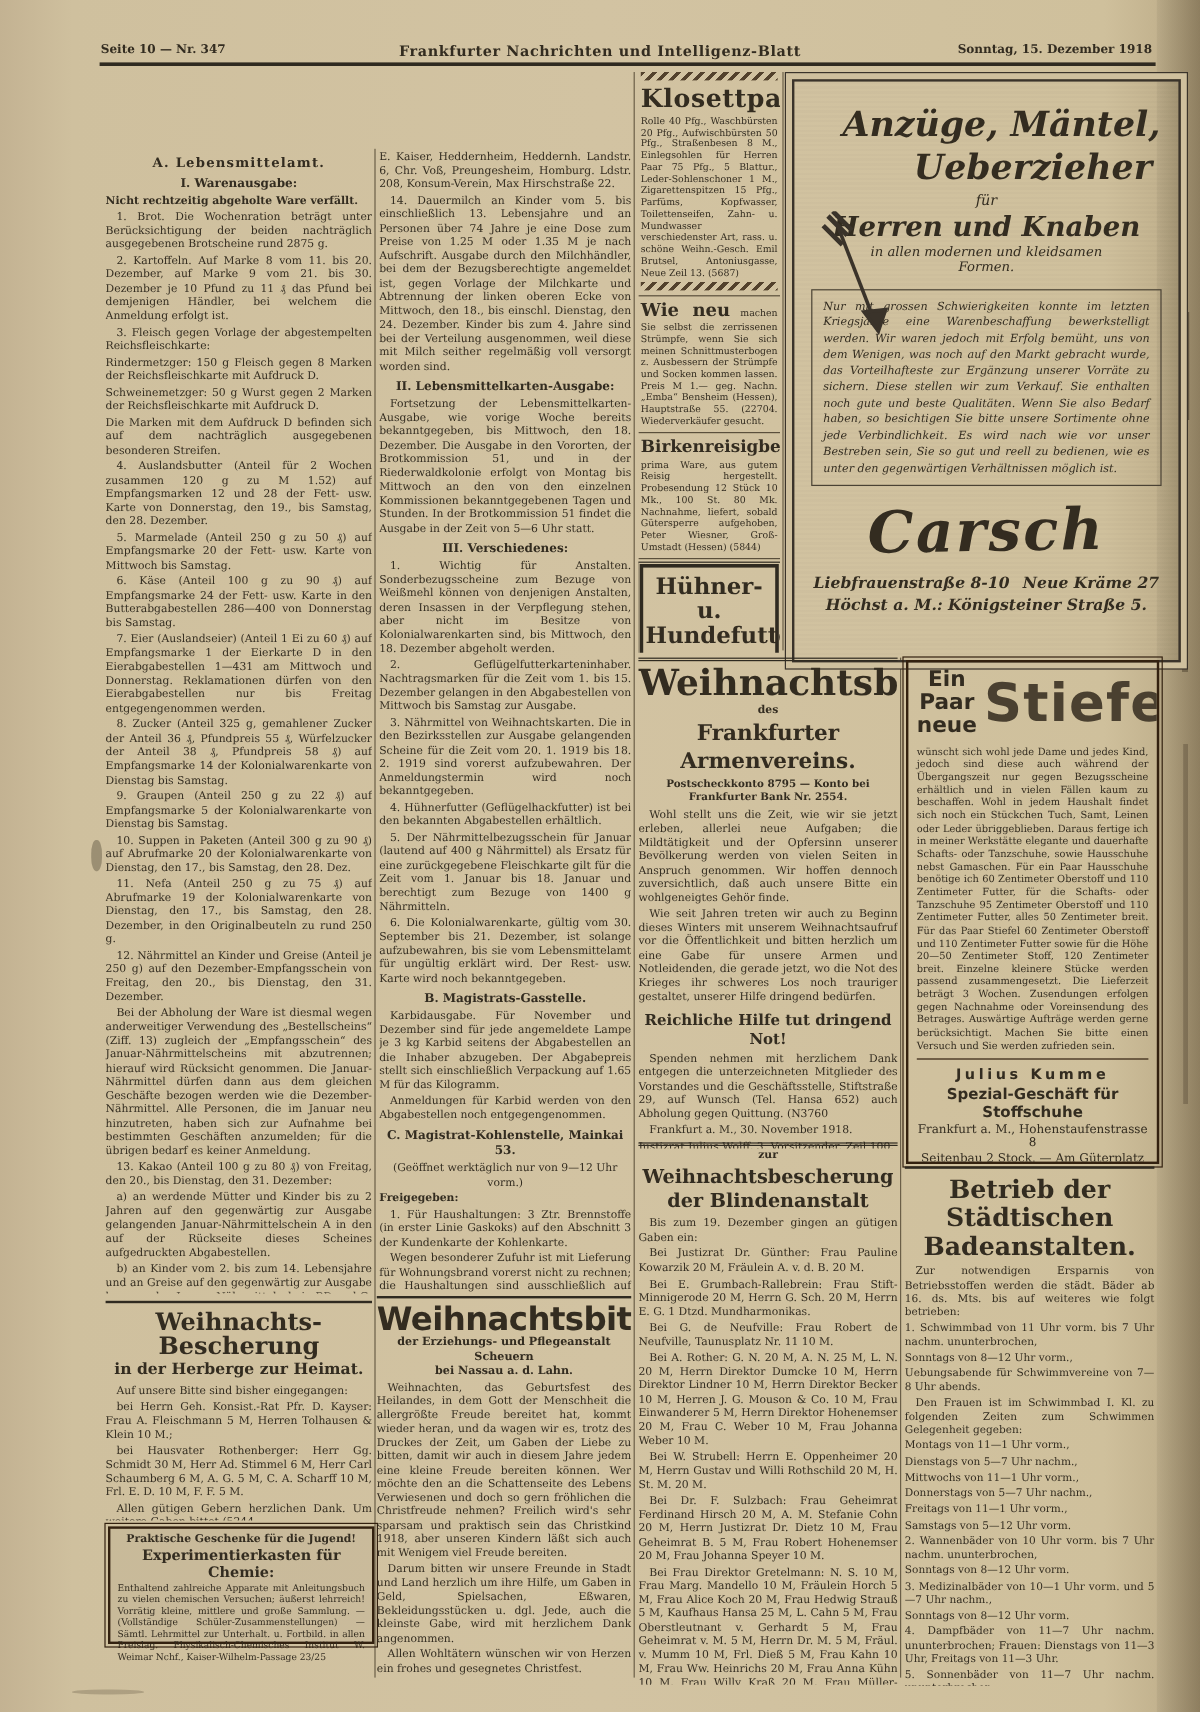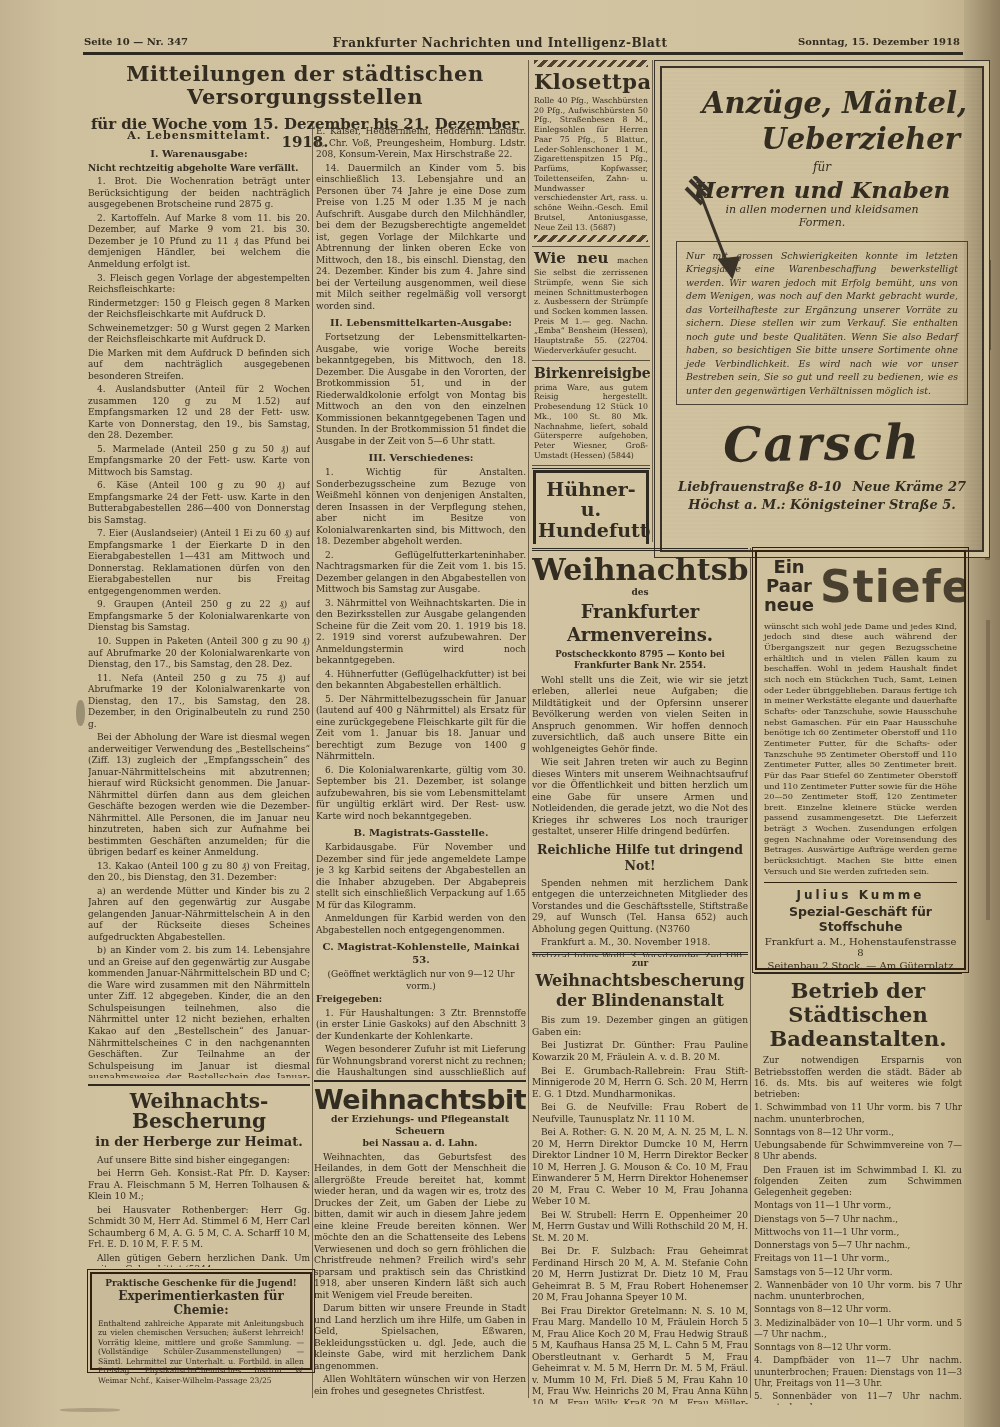--- a/index.html
+++ b/index.html
@@ -102,42 +102,40 @@
   <div class="hdr abs" style="left:84px;width:200px;">Seite 10 — Nr. 347</div>
   <div class="hdr hdr-c abs" style="left:300px;width:400px;">Frankfurter Nachrichten und Intelligenz-Blatt</div>
   <div class="hdr abs" style="left:760px;width:200px;text-align:right;">Sonntag, 15. Dezember 1918</div>
   <div class="hrule" style="left:83px;top:52px;width:880px;"></div>
 
   <div class="vrule" style="left:312px;top:124px;height:1274px;"></div>
   <div class="vrule" style="left:528px;top:60px;height:1338px;"></div>
   <div class="vrule" style="left:652px;top:60px;height:482px;"></div>
   <div class="vrule" style="left:750px;top:548px;height:850px;"></div>
 
-  <div class="abs" style="left:86px;top:62px;width:438px;text-align:center;">
-    <div class="mtitle">Mitteilungen der städtischen Versorgungsstellen</div>
-    <div class="msub">für die Woche vom 15. Dezember bis 21. Dezember 1918.</div>
-  </div>
 
   <div class="col abs" style="left:88px;top:126px;width:222px;height:952px;">
       <div class="tx h1">A. Lebensmittelamt.</div>
       <div class="tx h2">I. Warenausgabe:</div>
       <div class="tx b">Nicht rechtzeitig abgeholte Ware verfällt.</div>
       <div class="tx p">1. Brot. Die Wochenration beträgt unter Berücksichtigung der beiden nachträglich ausgegebenen Brotscheine rund 2875 g.</div>
       <div class="tx p">2. Kartoffeln. Auf Marke 8 vom 11. bis 20. Dezember, auf Marke 9 vom 21. bis 30. Dezember je 10 Pfund zu 11 ₰ das Pfund bei demjenigen Händler, bei welchem die Anmeldung erfolgt ist.</div>
       <div class="tx p">3. Fleisch gegen Vorlage der abgestempelten Reichsfleischkarte:</div>
       <div class="tx pn">Rindermetzger: 150 g Fleisch gegen 8 Marken der Reichsfleischkarte mit Aufdruck D.</div>
       <div class="tx pn">Schweinemetzger: 50 g Wurst gegen 2 Marken der Reichsfleischkarte mit Aufdruck D.</div>
       <div class="tx pn">Die Marken mit dem Aufdruck D befinden sich auf dem nachträglich ausgegebenen besonderen Streifen.</div>
       <div class="tx p">4. Auslandsbutter (Anteil für 2 Wochen zusammen 120 g zu M 1.52) auf Empfangsmarken 12 und 28 der Fett- usw. Karte von Donnerstag, den 19., bis Samstag, den 28. Dezember.</div>
       <div class="tx p">5. Marmelade (Anteil 250 g zu 50 ₰) auf Empfangsmarke 20 der Fett- usw. Karte von Mittwoch bis Samstag.</div>
       <div class="tx p">6. Käse (Anteil 100 g zu 90 ₰) auf Empfangsmarke 24 der Fett- usw. Karte in den Butterabgabestellen 286—400 von Donnerstag bis Samstag.</div>
       <div class="tx p">7. Eier (Auslandseier) (Anteil 1 Ei zu 60 ₰) auf Empfangsmarke 1 der Eierkarte D in den Eierabgabestellen 1—431 am Mittwoch und Donnerstag. Reklamationen dürfen von den Eierabgabestellen nur bis Freitag entgegengenommen werden.</div>
+      <div class="tx p">8. Zucker (Anteil 325 g, gemahlener Zucker der Anteil 36 ₰, Pfundpreis 55 ₰, Würfelzucker der Anteil 38 ₰, Pfundpreis 58 ₰) auf Empfangsmarke 14 der Kolonialwarenkarte von Dienstag bis Samstag.</div>
       <div class="tx p">9. Graupen (Anteil 250 g zu 22 ₰) auf Empfangsmarke 5 der Kolonialwarenkarte von Dienstag bis Samstag.</div>
       <div class="tx p">10. Suppen in Paketen (Anteil 300 g zu 90 ₰) auf Abrufmarke 20 der Kolonialwarenkarte von Dienstag, den 17., bis Samstag, den 28. Dez.</div>
       <div class="tx p">11. Nefa (Anteil 250 g zu 75 ₰) auf Abrufmarke 19 der Kolonialwarenkarte von Dienstag, den 17., bis Samstag, den 28. Dezember, in den Originalbeuteln zu rund 250 g.</div>
+      <div class="tx p">12. Nährmittel an Kinder und Greise (Anteil je 250 g) auf den Dezember-Empfangsschein von Freitag, den 20., bis Dienstag, den 31. Dezember.</div>
       <div class="tx p">Bei der Abholung der Ware ist diesmal wegen anderweitiger Verwendung des „Bestellscheins“ (Ziff. 13) zugleich der „Empfangsschein“ des Januar-Nährmittelscheins mit abzutrennen; hierauf wird Rücksicht genommen. Die Januar-Nährmittel dürfen dann aus dem gleichen Geschäfte bezogen werden wie die Dezember-Nährmittel. Alle Personen, die im Januar neu hinzutreten, haben sich zur Aufnahme bei bestimmten Geschäften anzumelden; für die übrigen bedarf es keiner Anmeldung.</div>
       <div class="tx p">13. Kakao (Anteil 100 g zu 80 ₰) von Freitag, den 20., bis Dienstag, den 31. Dezember:</div>
       <div class="tx p">a) an werdende Mütter und Kinder bis zu 2 Jahren auf den gegenwärtig zur Ausgabe gelangenden Januar-Nährmittelschein A in den auf der Rückseite dieses Scheines aufgedruckten Abgabestellen.</div>
       <div class="tx p">b) an Kinder vom 2. bis zum 14. Lebensjahre und an Greise auf den gegenwärtig zur Ausgabe kommenden Januar-Nährmittelschein BD und C; die Ware wird zusammen mit den Nährmitteln unter Ziff. 12 abgegeben. Kinder, die an den Schulspeisungen teilnehmen, also die Nährmittel unter 12 nicht beziehen, erhalten Kakao auf den „Bestellschein“ des Januar-Nährmittelscheines C in den nachgenannten Geschäften. Zur Teilnahme an der Schulspeisung im Januar ist diesmal ausnahmsweise der Bestellschein des Januar-Nährmittelscheins mit den Schulspeisekarten abzugeben:</div>
     </div>
   <div class="col abs" style="left:316px;top:126px;width:210px;height:952px;">
       <div class="tx pn">E. Kaiser, Heddernheim, Heddernh. Landstr. 6, Chr. Voß, Preungesheim, Homburg. Ldstr. 208, Konsum-Verein, Max Hirschstraße 22.</div>
       <div class="tx p">14. Dauermilch an Kinder vom 5. bis einschließlich 13. Lebensjahre und an Personen über 74 Jahre je eine Dose zum Preise von 1.25 M oder 1.35 M je nach Aufschrift. Ausgabe durch den Milchhändler, bei dem der Bezugsberechtigte angemeldet ist, gegen Vorlage der Milchkarte und Abtrennung der linken oberen Ecke von Mittwoch, den 18., bis einschl. Dienstag, den 24. Dezember. Kinder bis zum 4. Jahre sind bei der Verteilung ausgenommen, weil diese mit Milch seither regelmäßig voll versorgt worden sind.</div>
       <div class="tx h2">II. Lebensmittelkarten-Ausgabe:</div>
       <div class="tx p">Fortsetzung der Lebensmittelkarten-Ausgabe, wie vorige Woche bereits bekanntgegeben, bis Mittwoch, den 18. Dezember. Die Ausgabe in den Vororten, der Brotkommission 51, und in der Riederwaldkolonie erfolgt von Montag bis Mittwoch an den von den einzelnen Kommissionen bekanntgegebenen Tagen und Stunden. In der Brotkommission 51 findet die Ausgabe in der Zeit von 5—6 Uhr statt.</div>

